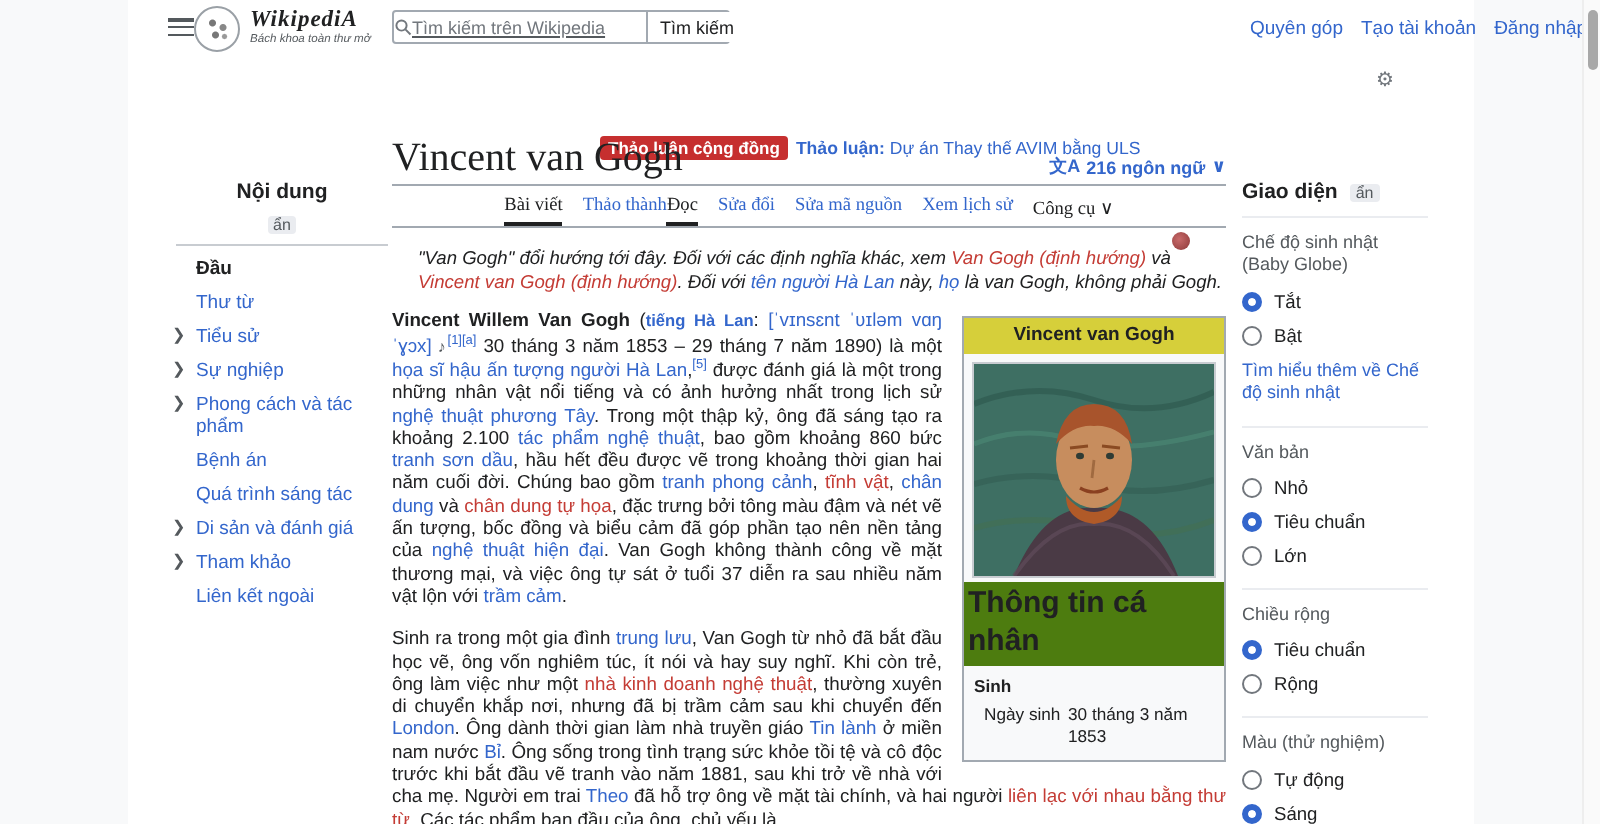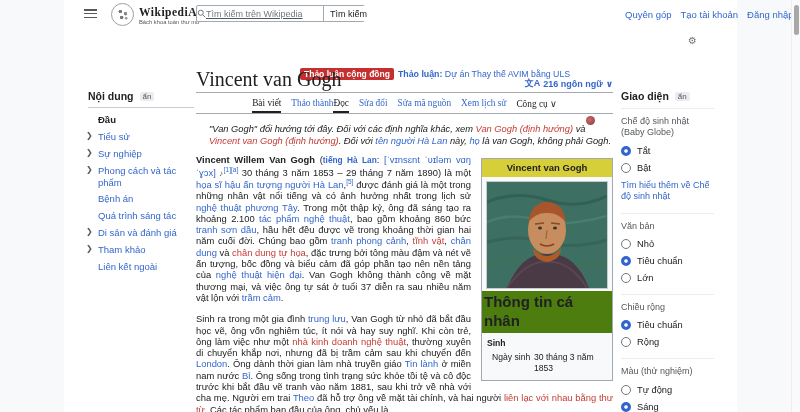--- a/index.html
+++ b/index.html
@@ -4,21 +4,21 @@
 <style>
   html,body{margin:0;padding:0;}
   body{width:800px;height:412px;position:relative;overflow:hidden;background:#f8f9fa;
        font-family:"Liberation Sans","DejaVu Sans",sans-serif;color:#202122;}
   .canvas{position:absolute;left:64px;top:0;width:673px;height:412px;background:#fff;}
 
   
   .topbar{position:absolute;left:64px;top:0;width:673px;height:28px;background:#fff;}
   .hamburger{position:absolute;left:20px;top:9px;width:13px;height:10px;cursor:pointer;}
   .hamburger i{display:block;height:1.6px;background:#54595d;margin-bottom:2.2px;}
-  .logo{position:absolute;left:47px;top:3px;display:flex;align-items:flex-end;cursor:pointer;}
+  .logo{position:absolute;left:33px;top:3px;display:flex;align-items:center;cursor:pointer;font-style:italic;}
   .globe{width:21px;height:21px;border-radius:50%;background:#fff;border:1px solid #9aa0a6;position:relative;overflow:hidden;flex:0 0 auto;}
   .globe:before{content:"";position:absolute;left:3px;top:3px;right:3px;bottom:3px;border-radius:50%;
      background:
        radial-gradient(circle at 35% 30%,#777 1.5px,transparent 2px),
        radial-gradient(circle at 70% 45%,#888 1.5px,transparent 2px),
        radial-gradient(circle at 45% 70%,#777 1.5px,transparent 2px),
        radial-gradient(circle at 75% 75%,#999 1px,transparent 1.6px);}
   .logotext{margin-left:5px;line-height:1;}
   .logotitle{font-family:"Liberation Serif","DejaVu Serif",serif;font-size:11.5px;letter-spacing:.5px;font-weight:bold;color:#202122;}
   .logotag{font-size:5.8px;color:#54595d;margin-top:1.5px;}
@@ -34,21 +34,21 @@
 
   
   .sitenotice{position:absolute;left:300px;top:36px;font-size:8.8px;display:flex;align-items:center;gap:4px;white-space:nowrap;margin-top:32px;}
   .noticebadge{background:#c62f2f;color:#fff;font-weight:bold;padding:1px 4px;border-radius:2px;font-size:8.5px;}
   .noticelink b{color:#3366cc;}
   .noticelink{color:#3366cc;cursor:pointer;}
   .gear{position:absolute;left:688px;top:36px;font-size:10px;color:#72777d;cursor:pointer;line-height:1;}
 
   
   .toc{position:absolute;left:88px;top:90px;width:106px;font-size:9.5px;}
-  .tochead{display:flex;align-items:center;gap:6px;padding-bottom:5px;border-bottom:1px solid #c8ccd1;}
+  .tochead{display:flex;align-items:center;gap:6px;padding-bottom:5px;border-bottom:1px solid #c8ccd1;flex-direction:column;}
   .tochead b{font-size:10.5px;}
   .hidebadge{font-size:8px;color:#54595d;background:#eaecf0;border-radius:2px;padding:0 3px;cursor:pointer;}
   .toc ul{list-style:none;margin:6px 0 0 0;padding:0;}
   .toc li{position:relative;padding:0 0 5px 10px;line-height:1.25;}
   .toc li a{color:#3366cc;text-decoration:none;cursor:pointer;}
   .toc li.active a{color:#202122;font-weight:bold;}
   .chev{position:absolute;left:-2px;top:0;color:#54595d;font-size:8px;cursor:pointer;}
 
   
   .article{position:absolute;left:196px;top:68px;width:417px;}
@@ -149,20 +149,21 @@
 </div>
 <div class="gear">⚙</div>
 
 <nav class="toc">
   <div class="tochead">
     <b>Nội dung</b>
     <span class="hidebadge">ẩn</span>
   </div>
   <ul>
     <li class="active"><a>Đầu</a></li>
+    <li><a>Thư từ</a></li>
     <li><span class="chev">❯</span><a>Tiểu sử</a></li>
     <li><span class="chev">❯</span><a>Sự nghiệp</a></li>
     <li><span class="chev">❯</span><a>Phong cách và tác phẩm</a></li>
     <li><a>Bệnh án</a></li>
     <li><a>Quá trình sáng tác</a></li>
     <li><span class="chev">❯</span><a>Di sản và đánh giá</a></li>
     <li><span class="chev">❯</span><a>Tham khảo</a></li>
     <li><a>Liên kết ngoài</a></li>
   </ul>
 </nav>

